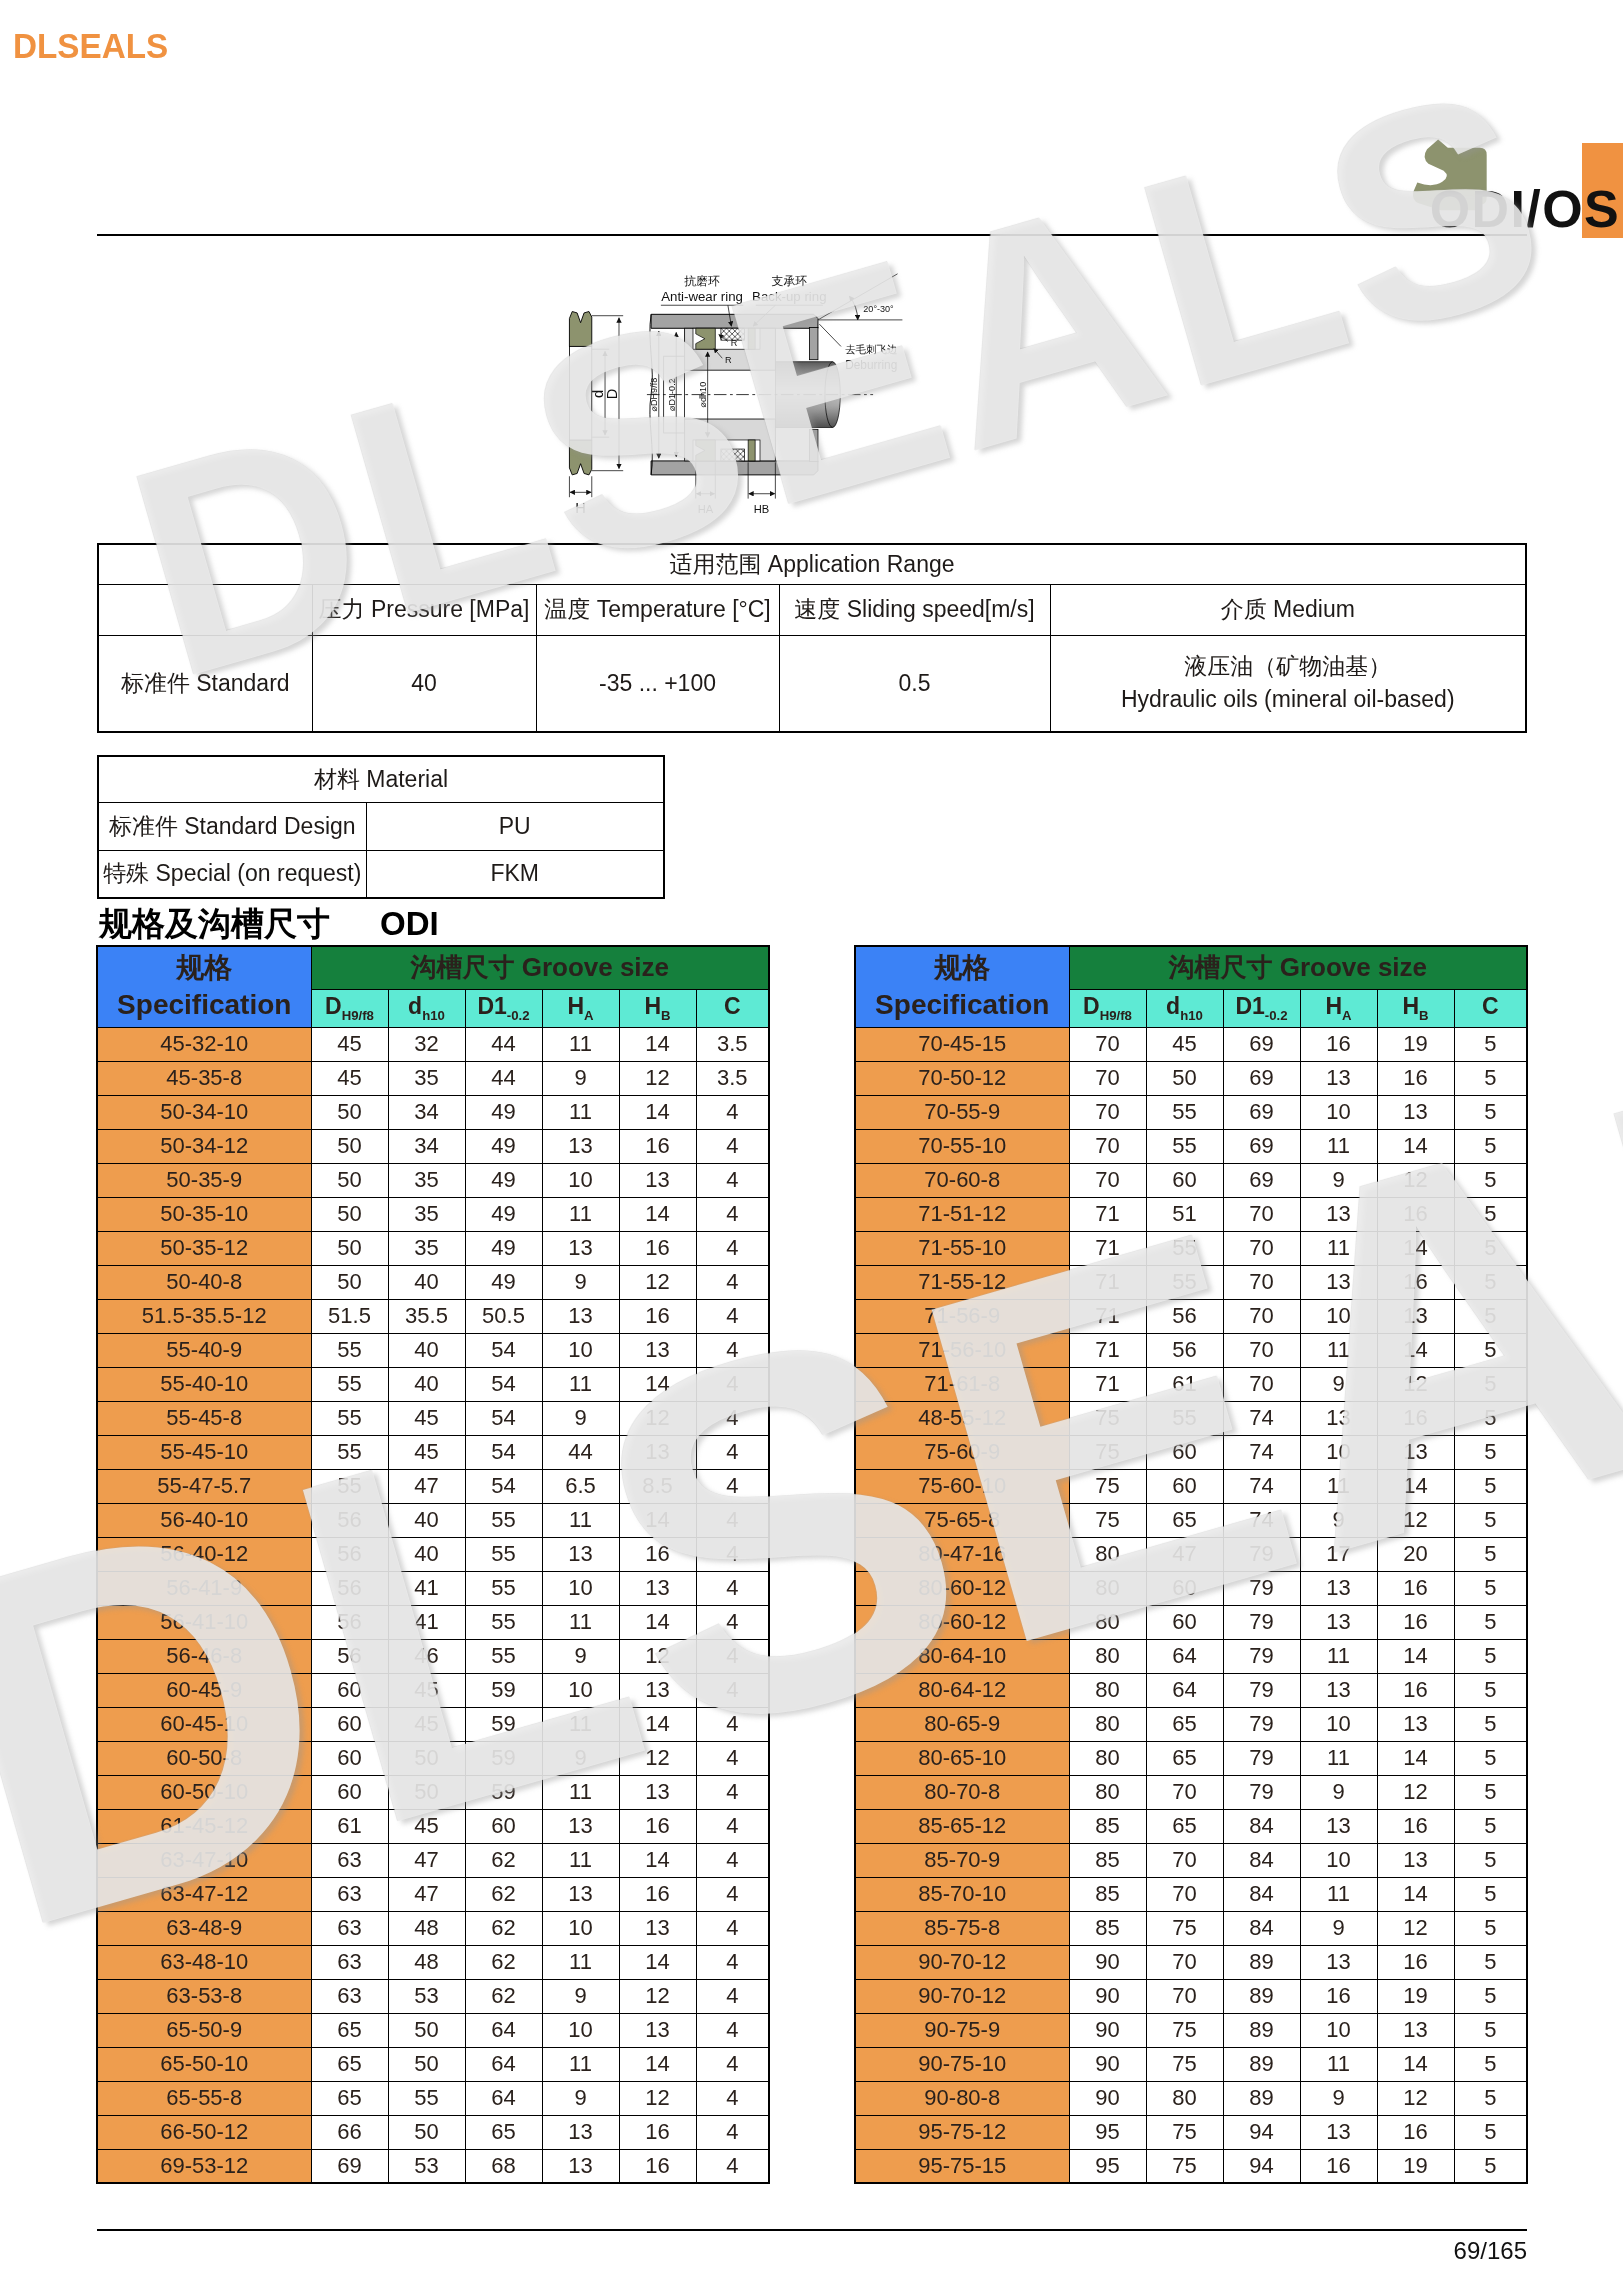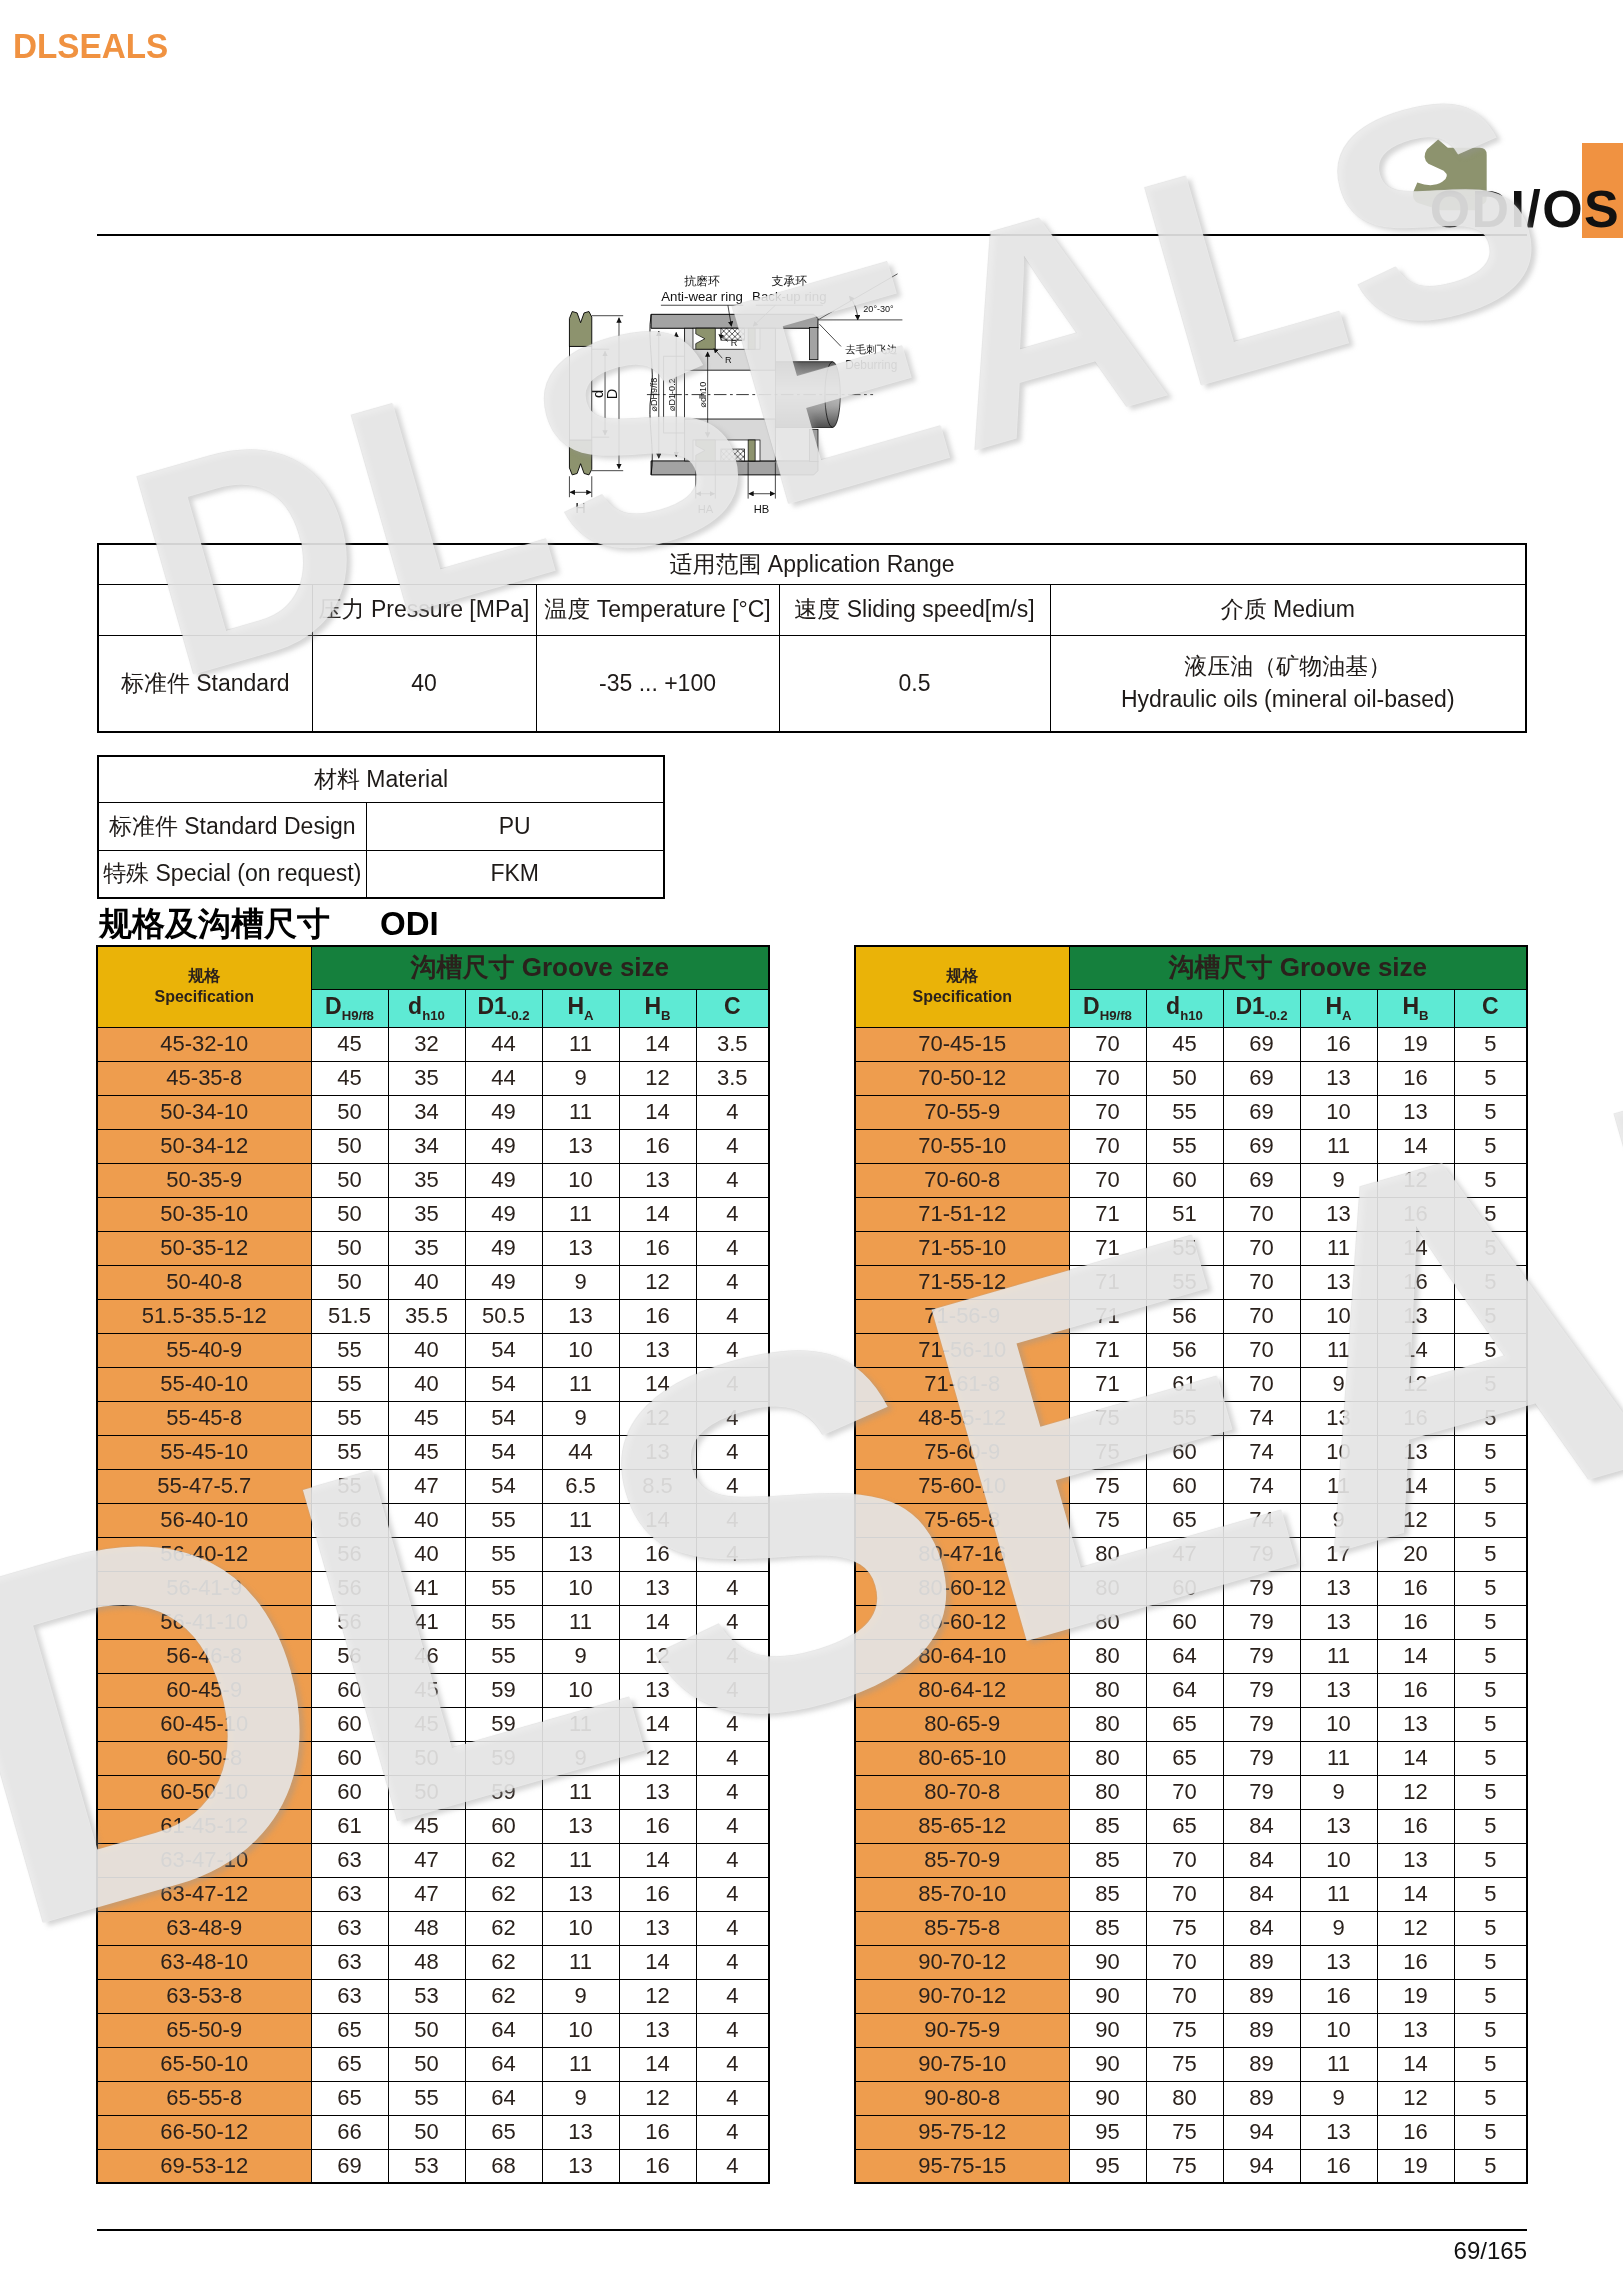--- a/index.html
+++ b/index.html
@@ -45,21 +45,21 @@
   .section-label{position:absolute;left:99px;top:902px;font-size:33px;font-weight:700;color:#000;}
   .section-label .code{margin-left:50px;}
 
   .size-table{position:absolute;top:945px;width:674px;border:2.1px solid #000;font-size:22px;}
   #left-table{left:96px;}
   #right-table{left:854px;}
   .size-table th,.size-table td{border:1.4px solid #000;text-align:center;vertical-align:middle;color:#2a211c;}
   .size-table .hr1{height:43px;}
   .size-table .hr2{height:38px;}
   .size-table tbody tr{height:34px;}
-  .spec-h{background:#eab308;font-weight:700;font-size:16px;line-height:1.3;}
+  .spec-h{background:#3b82f6;font-weight:700;font-size:28px;line-height:1.3;}
   .groove-h{font-weight:700;font-size:26px;background:#15803d;}
   .sub-h{font-weight:700;font-size:23px;background:#5eead4;}
   .sub-h sub{font-size:13.2px;font-weight:700;}
   .size-table td.spec{background:#EE9D4E;}
 
   .footer-rule{position:absolute;left:97px;top:2229px;width:1430px;height:2.1px;background:#000;}
   .page-num{position:absolute;left:97px;top:2237px;width:1430px;text-align:right;font-size:24px;color:#111;}
 </style>
 </head>
 <body>

